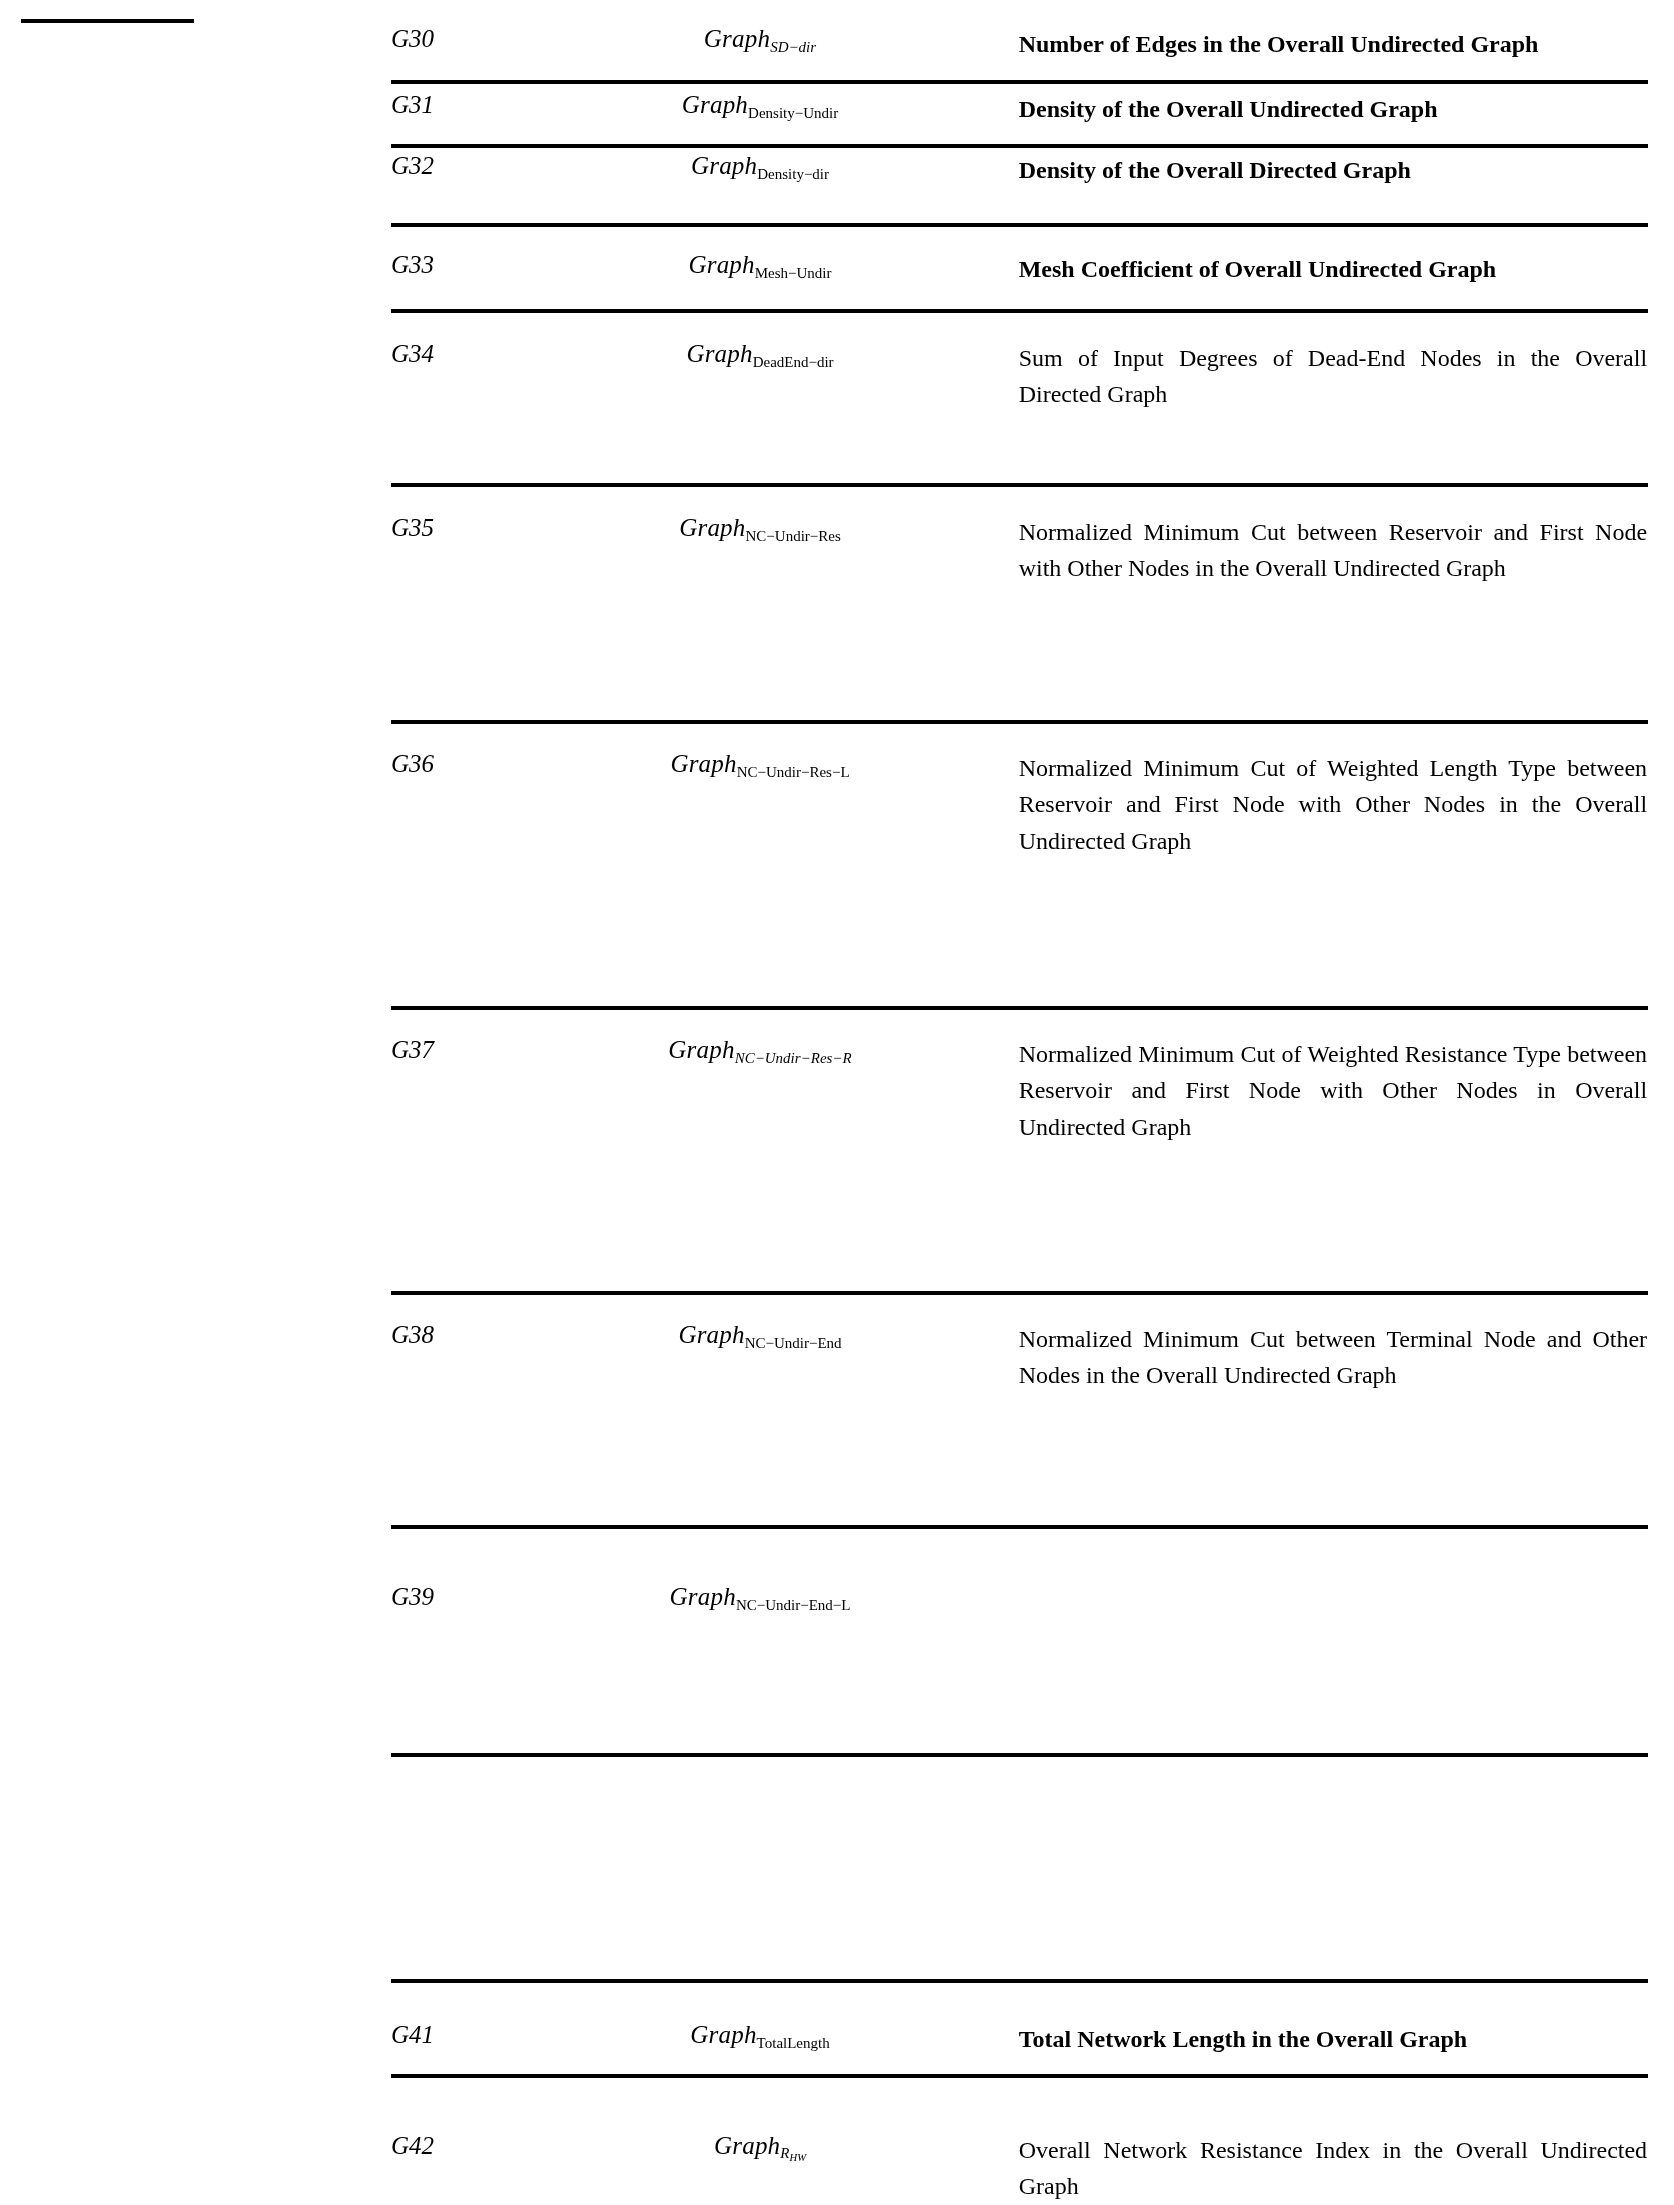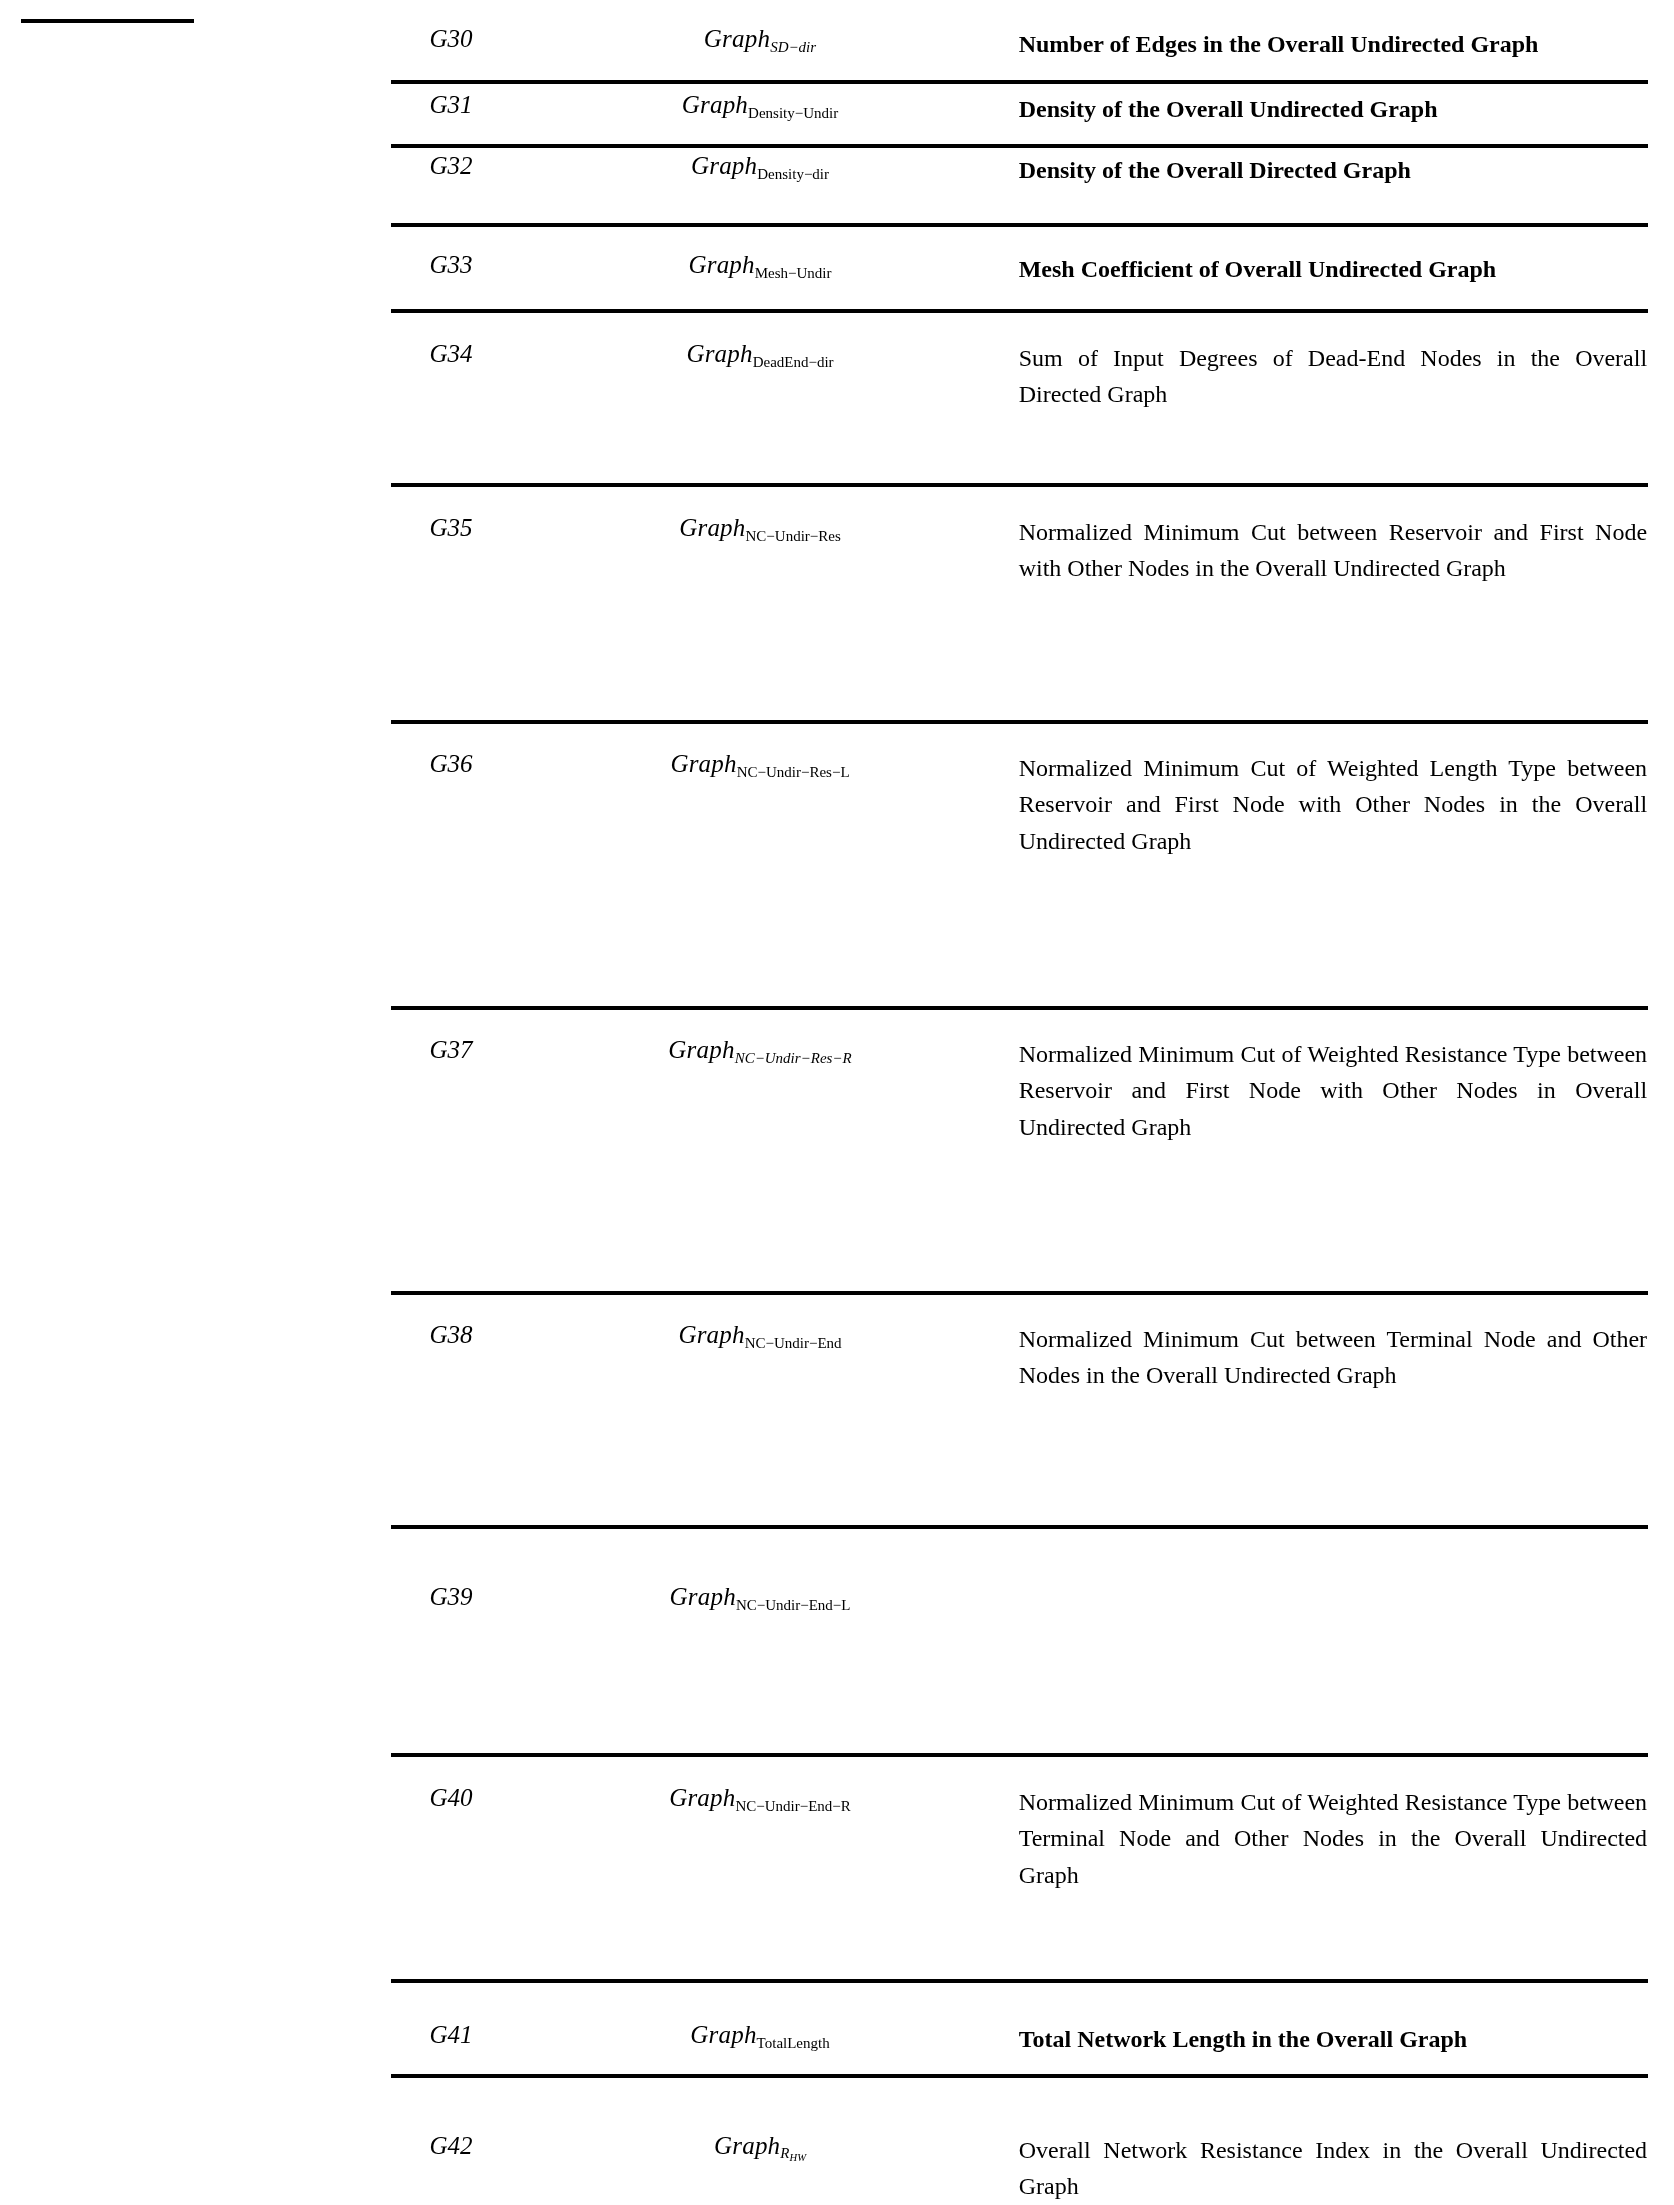--- a/index.html
+++ b/index.html
@@ -39,21 +39,20 @@
     position: absolute;
     left: 391px;
     width: 1257px;
     display: flex;
     flex-direction: row;
     align-items: flex-start;
   }
   .cell-id {
     width: 120px;
     flex: 0 0 120px;
-    text-align: center;
     font-style: italic;
     font-size: 25px;
     line-height: 1.05;
     padding-top: 0.9px;
   }
   .cell-sym {
     width: 498px;
     flex: 0 0 498px;
     text-align: center;
     font-size: 25px;
@@ -175,27 +174,20 @@
   <div class="rule narrow" style="top:1525px;"></div>
 
   <div class="row" style="top:1583px;">
     <div class="cell-id">G39</div>
     <div class="cell-sym">
       <span class="gsym">Graph</span><span class="gsub">NC−Undir−End−L</span>
     </div>
   </div>
   <div class="rule narrow" style="top:1753px;"></div>
 
-  <div class="row" style="top:1784px;">
-    <div class="cell-id">G40</div>
-    <div class="cell-sym">
-      <span class="gsym">Graph</span><span class="gsub">NC−Undir−End−R</span>
-    </div>
-    <div class="cell-desc">Normalized Minimum Cut of Weighted Resistance Type between Terminal Node and Other Nodes in the Overall Undirected Graph</div>
-  </div>
   <div class="rule narrow" style="top:1979px;"></div>
 
   <div class="row" style="top:2009px;margin-top:12px;">
     <div class="cell-id">G41</div>
     <div class="cell-sym">
       <span class="gsym">Graph</span><span class="gsub">TotalLength</span>
     </div>
     <div class="cell-desc nojust">Total Network Length in the Overall Graph</div>
   </div>
   <div class="rule narrow" style="top:2074px;"></div>

